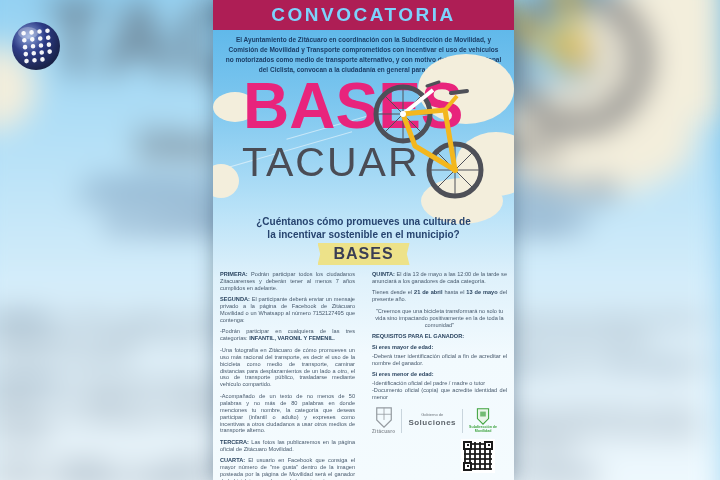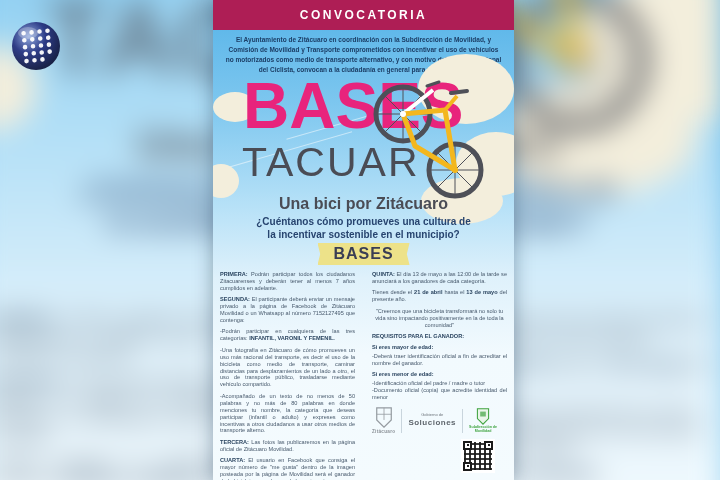--- a/index.html
+++ b/index.html
@@ -7,21 +7,21 @@
     font-family:"Liberation Sans",sans-serif;
     background:linear-gradient(180deg,#54AEE3 0%,#7EC6EE 55%,#9AD4F1 100%);}
   #bg{position:absolute;inset:0;}
   
   .poster{position:absolute;left:213px;top:0;width:301px;height:480px;overflow:hidden;
     background:linear-gradient(180deg,#55B3E8 0%,#7EC7EF 22%,#B4E0F7 42%,#DFF1FB 58%,#F2FAFE 74%,#F4FBFE 100%);}
   .fg{box-shadow:0 0 18px rgba(8,38,66,.38);}
   #bg .poster{left:-28px;top:-365px;transform:scale(2.5);transform-origin:0 0;filter:blur(6px);box-shadow:none;}
   .band{position:absolute;top:0;left:0;width:100%;height:30px;background:#AE1E55;
     display:flex;align-items:center;justify-content:center;}
-  .band span{font-size:12px;font-weight:bold;letter-spacing:2.5px;color:#ffffff;}
+  .band span{font-size:19px;font-weight:bold;letter-spacing:2.5px;color:#7dd3fc;}
   .intro{position:absolute;top:35px;left:12px;right:12px;margin:0;
     font-size:6.5px;line-height:1.55;font-weight:bold;color:#1C3E66;text-align:center;}
   .logo-area{position:absolute;top:80px;left:0;width:100%;height:122px;}
   .cloud{position:absolute;background:#F3EEDC;border-radius:50%;}
   .sline{position:absolute;height:1px;background:rgba(255,255,255,.5);transform:rotate(-16deg);}
   .bizi{position:absolute;left:30px;top:-6px;font-size:64px;font-weight:bold;line-height:1;color:#E8247C;}
   .tacuaro{position:absolute;left:29px;top:62px;font-size:41px;font-weight:normal;line-height:1;letter-spacing:2px;color:#4A4C55;}
   .bike{position:absolute;left:142px;top:-2px;width:135px;height:122px;}
   .subtitle{position:absolute;top:195px;left:0;width:100%;text-align:center;
     font-size:16px;font-weight:bold;color:#4A4C55;}
@@ -166,21 +166,20 @@
         <line x1="48" y1="36" x2="78" y2="12" stroke="#FFFFFF" stroke-width="4"></line>
         <polyline points="48,36 90,32 100,92 60,68 48,36" fill="none" stroke="#F3B71E" stroke-width="5" stroke-linejoin="round"></polyline>
         <line x1="90" y1="32" x2="102" y2="18" stroke="#F3B71E" stroke-width="4"></line>
         <line x1="96" y1="15" x2="112" y2="13" stroke="#4E5058" stroke-width="4" stroke-linecap="round"></line>
         <line x1="72" y1="8" x2="84" y2="4" stroke="#4E5058" stroke-width="3" stroke-linecap="round"></line>
         <circle cx="48" cy="36" r="3" fill="#FFFFFF"></circle>
         <circle cx="100" cy="92" r="3" fill="#F3B71E"></circle>
       </svg>
     </div>
 
-    <div class="subtitle">Una bici por Zitácuaro</div>
 
     <div class="question">
       <span>¿Cuéntanos cómo promueves una cultura de</span><br>
       <span>la incentivar sostenible en el municipio?</span>
     </div>
 
     <div class="bases">BASES</div>
 
     <div class="columns">
 

